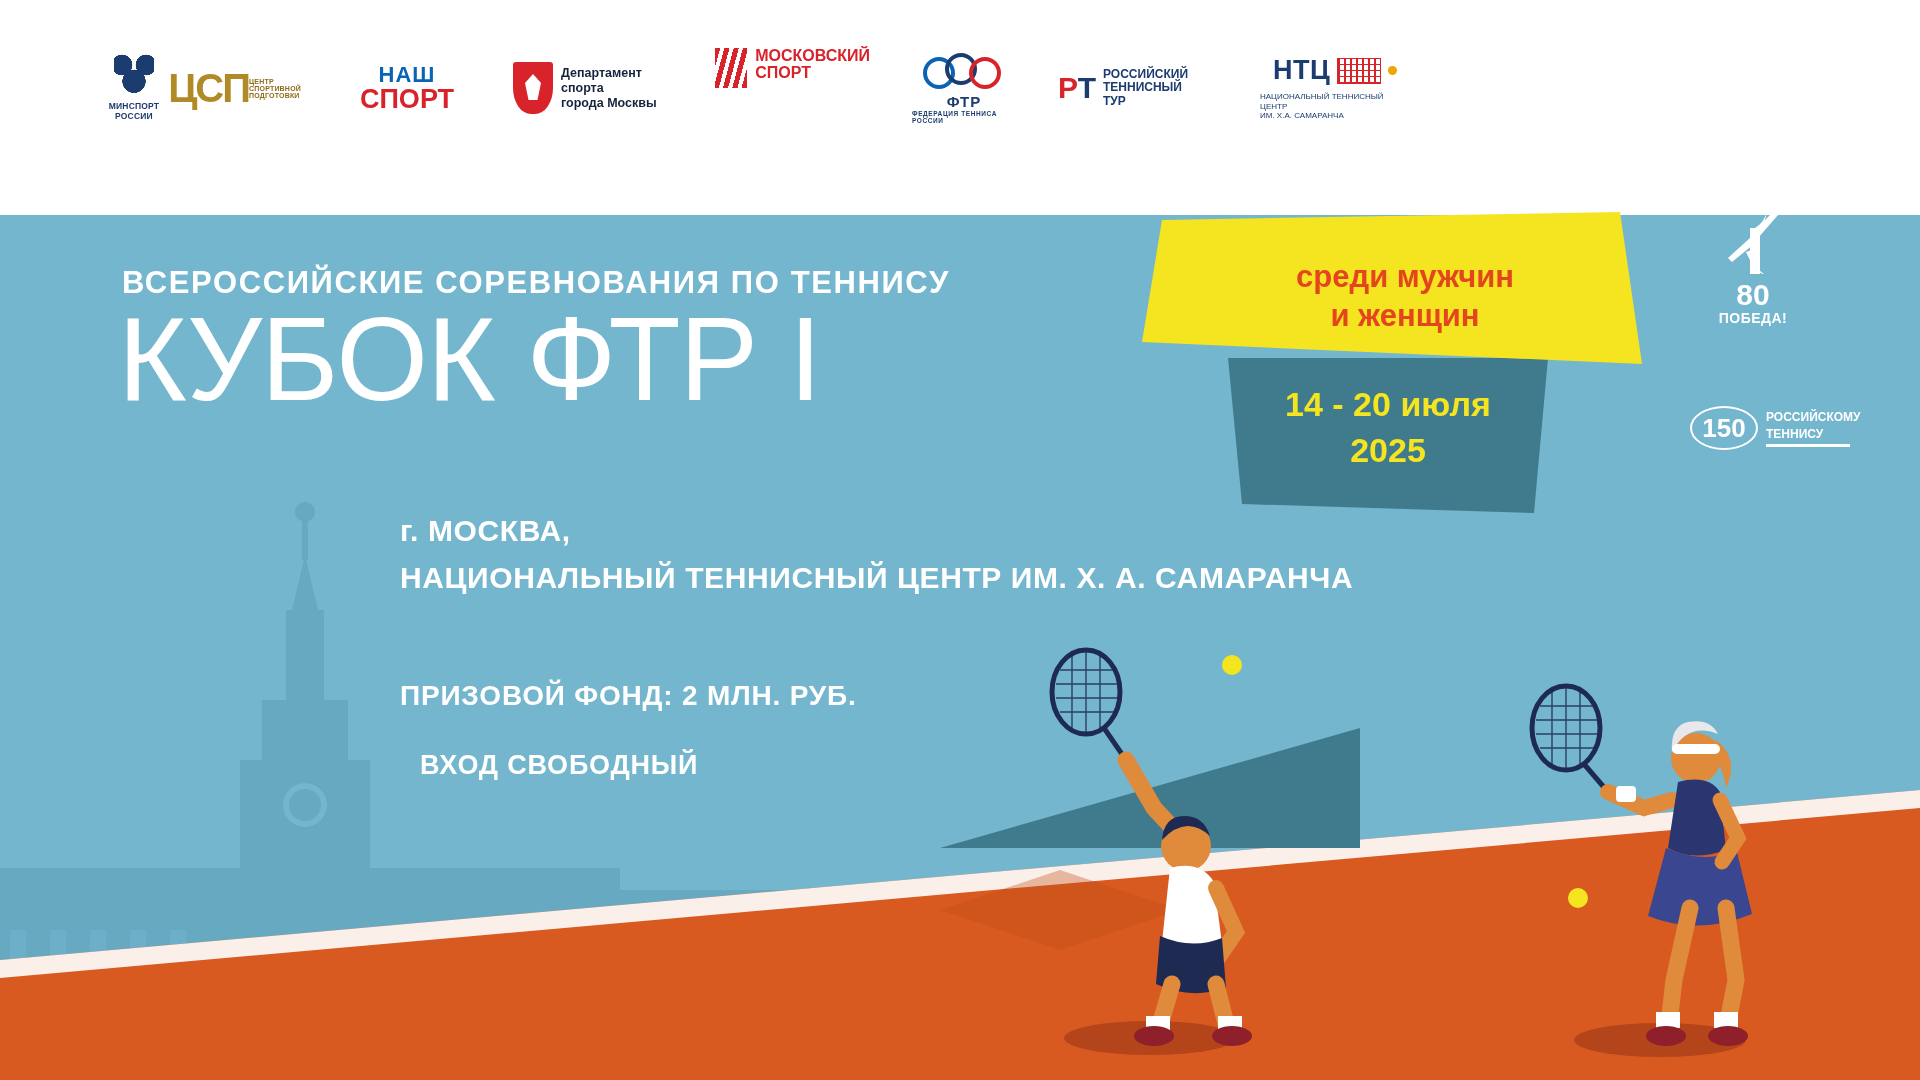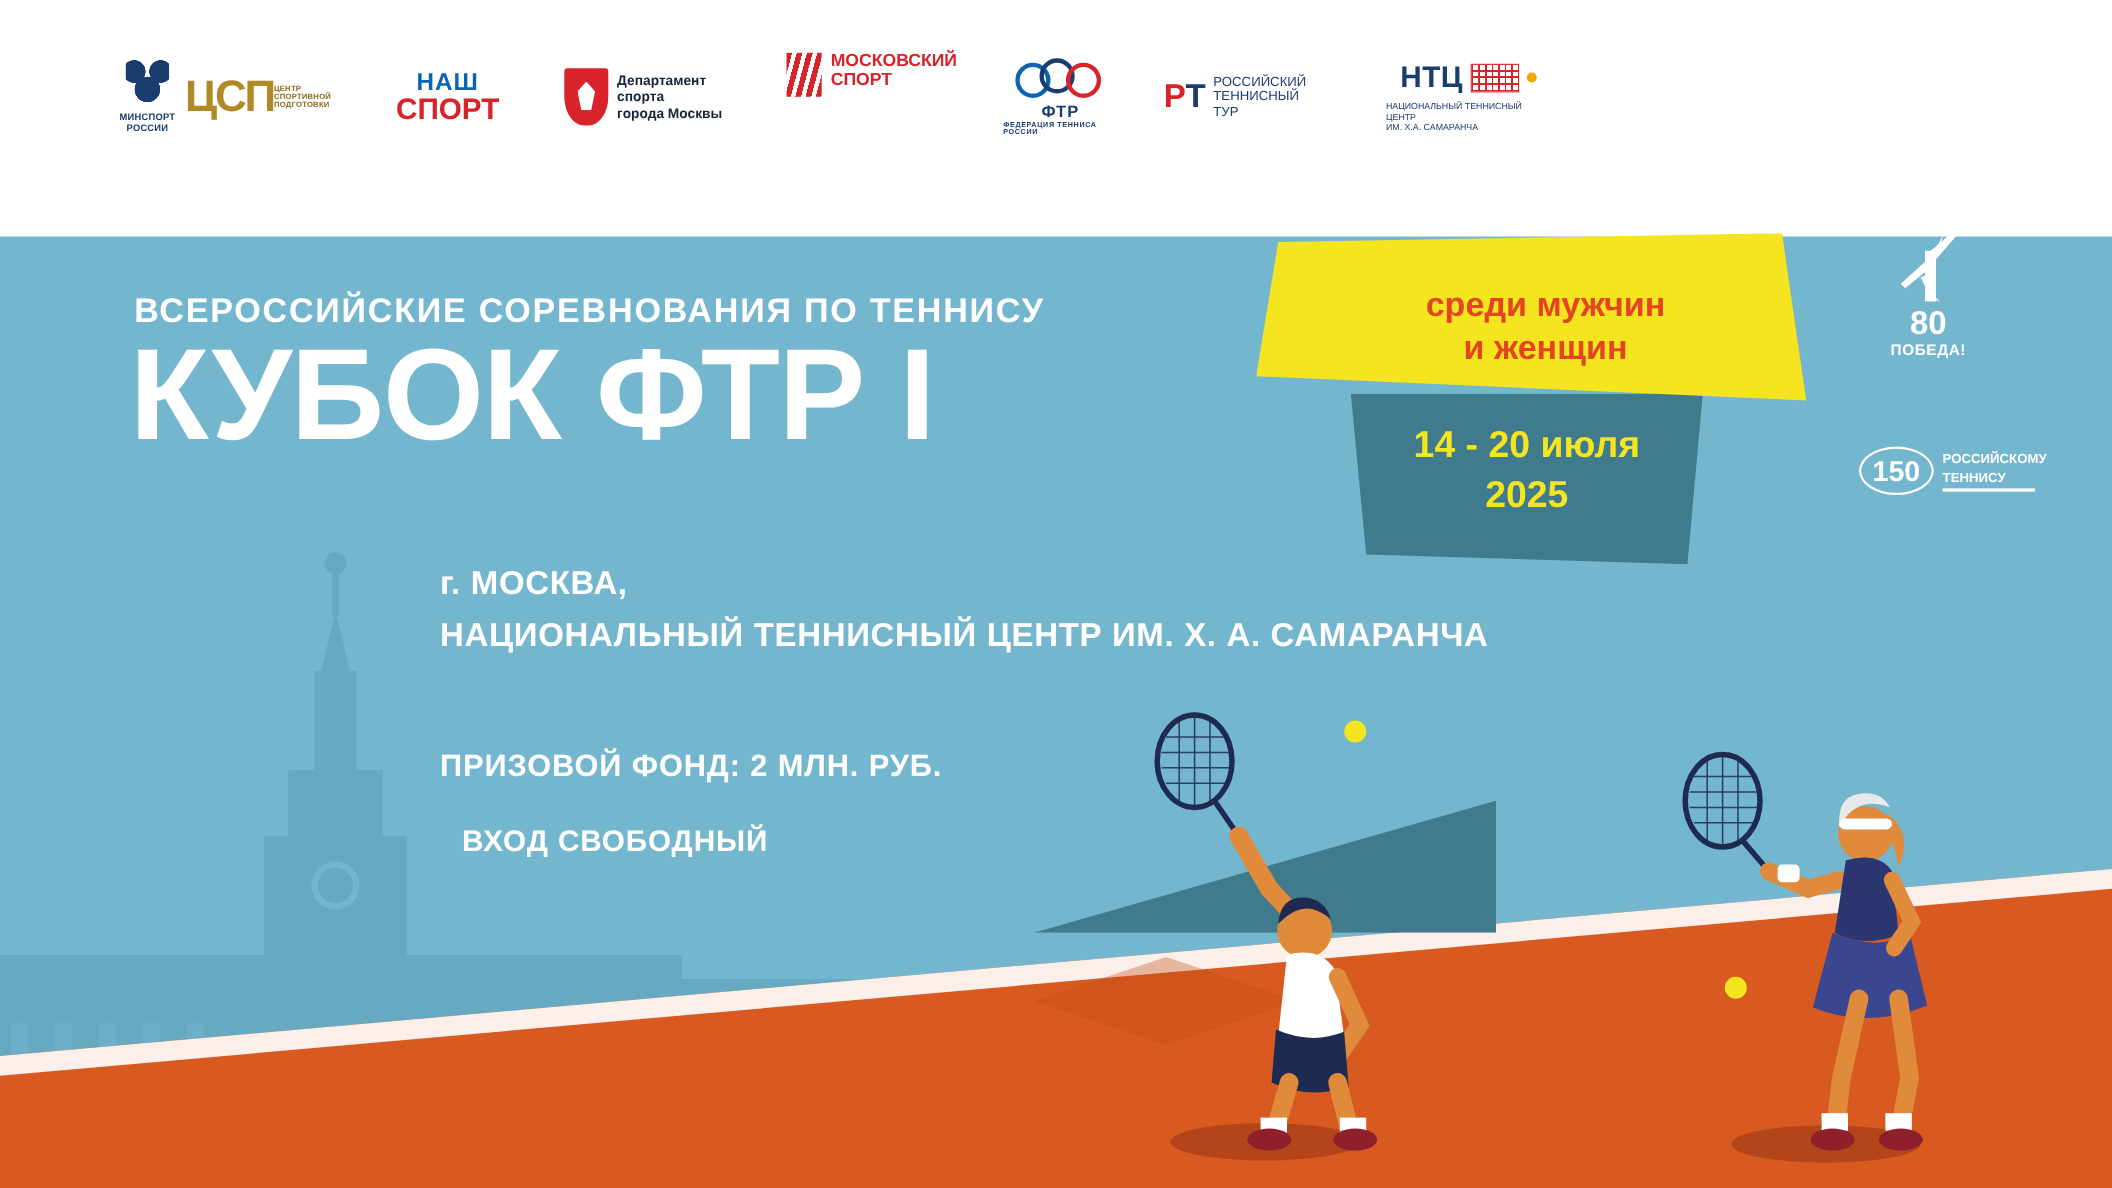--- a/index.html
+++ b/index.html
@@ -99,21 +99,21 @@
   .lg-ftr .balls i:nth-child(3) { left: 46px; top: 4px; border-color: #d8232a; }
   .lg-ftr .l1 { font-size: 15px; font-weight: 800; color: #1b3c6e; letter-spacing: 1px; }
   .lg-ftr .l2 { font-size: 6.5px; font-weight: 700; color: #1b3c6e; letter-spacing: .6px; }
 
   .lg-rtt { width: 160px; align-items: center; gap: 7px; }
   .lg-rtt .emb {
     width: 38px; height: 42px; position: relative;
     color: #d8232a; font-weight: 800; font-size: 30px; line-height: 42px;
   }
   .lg-rtt .emb span { color: #1b3c6e; }
-  .lg-rtt .txt { font-size: 12px; font-weight: 400; color: #1b3c6e; line-height: 1.12; }
+  .lg-rtt .txt { font-size: 12px; font-weight: 700; color: #1b3c6e; line-height: 1.12; }
 
   .lg-ntc { width: 150px; flex-direction: column; justify-content: center; }
   .lg-ntc .top { display: flex; align-items: center; gap: 7px; }
   .lg-ntc .abbr { font-size: 27px; font-weight: 800; color: #1b3c6e; letter-spacing: .5px; }
   .lg-ntc .net {
     width: 44px; height: 26px;
     background:
       repeating-linear-gradient(90deg, #d8232a 0 1.5px, transparent 1.5px 6px),
       repeating-linear-gradient(0deg, #d8232a 0 1.5px, transparent 1.5px 6px);
     border: 1.5px solid #d8232a;
@@ -139,21 +139,21 @@
   .court { position: absolute; left: 0; bottom: 0; width: 1920px; height: 330px; z-index: 2; }
 
   
   .headline-kicker {
     position: absolute; left: 122px; top: 265px;
     font-size: 31px; font-weight: 800; color: #ffffff;
     letter-spacing: 1.6px; z-index: 8; white-space: nowrap;
   }
   .headline {
     position: absolute; left: 118px; top: 295px;
-    font-size: 118px; font-weight: 700; color: #ffffff;
+    font-size: 118px; font-weight: 400; color: #ffffff;
     letter-spacing: -1px; line-height: 1.1; z-index: 8; white-space: nowrap;
   }
   .venue {
     position: absolute; left: 400px; top: 508px;
     font-size: 30px; font-weight: 800; color: #ffffff;
     line-height: 1.55; letter-spacing: .6px; z-index: 8;
   }
   .prize {
     position: absolute; left: 400px; top: 680px;
     font-size: 28px; font-weight: 800; color: #ffffff;

